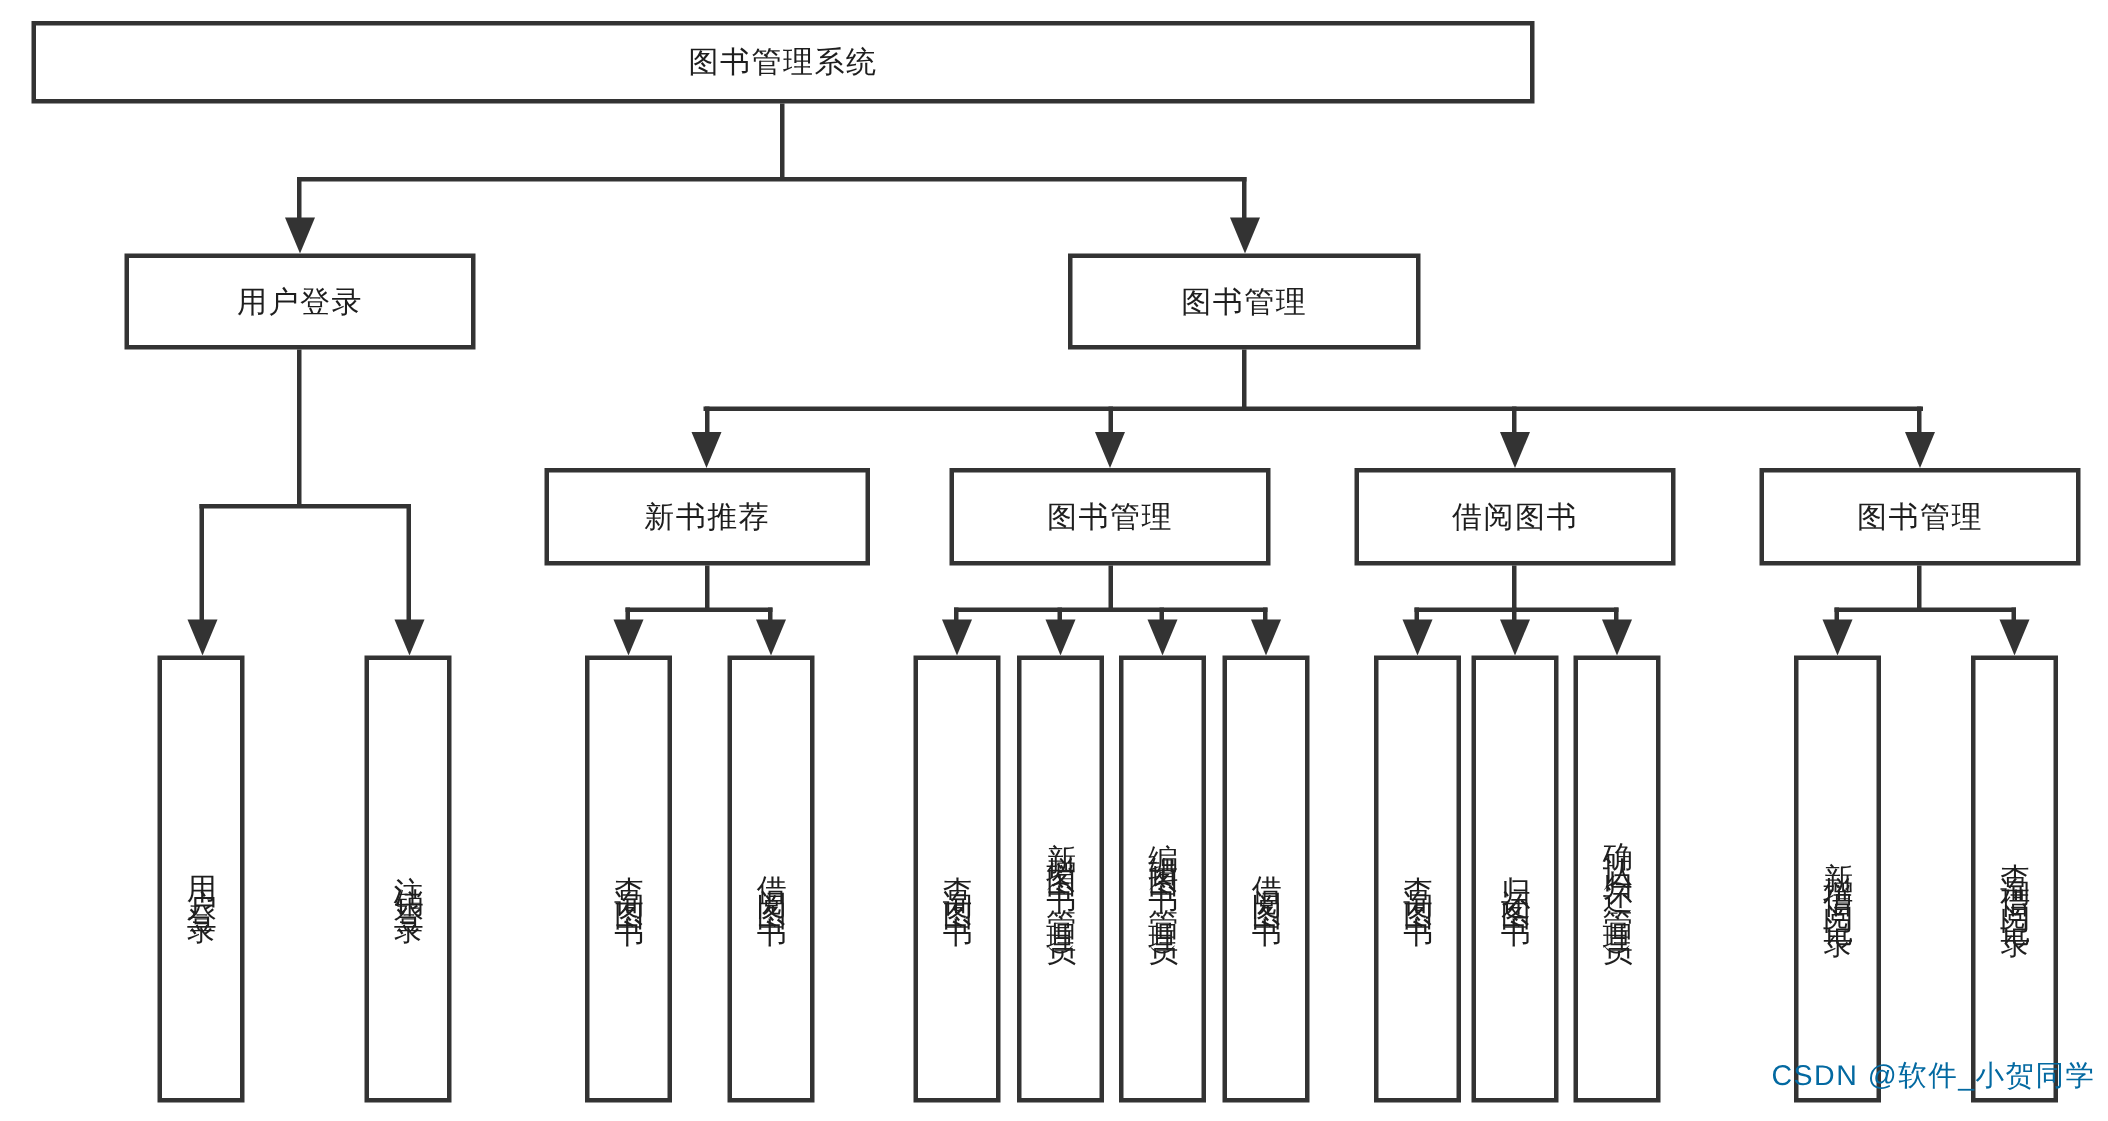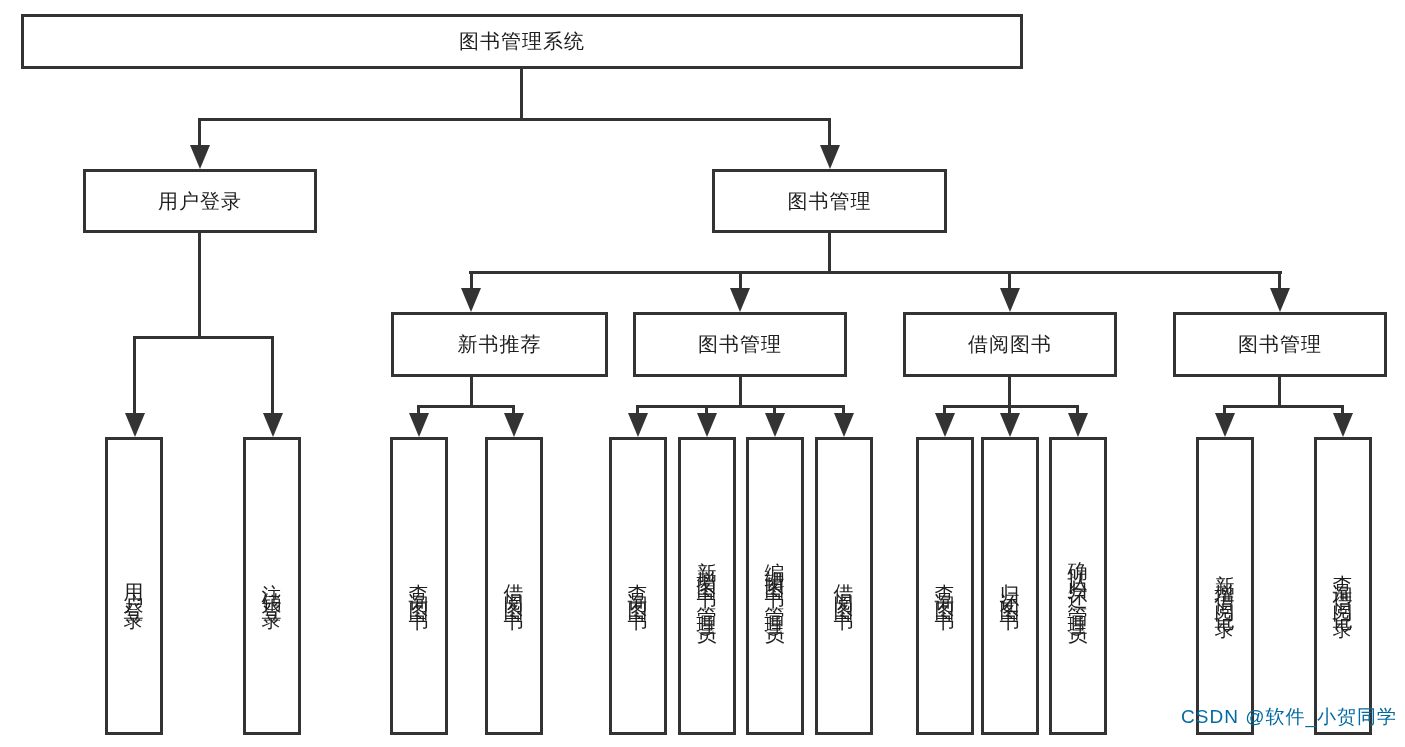--- a/index.html
+++ b/index.html
@@ -91,21 +91,21 @@
   <div class="hl" style="left:469px;top:271px;width:813px;"></div>
   <div class="vl" style="left:470px;top:271px;height:20px;"></div>
   <div class="ah" style="left:461px;top:288px;"></div>
   <div class="vl" style="left:739px;top:271px;height:20px;"></div>
   <div class="ah" style="left:730px;top:288px;"></div>
   <div class="vl" style="left:1008px;top:271px;height:20px;"></div>
   <div class="ah" style="left:1000px;top:288px;"></div>
   <div class="vl" style="left:1278px;top:271px;height:20px;"></div>
   <div class="ah" style="left:1270px;top:288px;"></div>
 
-  <div class="node" style="left:363px;top:312px;width:217px;height:65px;margin-left:28px;">
+  <div class="node" style="left:363px;top:312px;width:217px;height:65px;">
     <span>新书推荐</span>
   </div>
   <div class="node" style="left:633px;top:312px;width:214px;height:65px;">
     <span>图书管理</span>
   </div>
   <div class="node" style="left:903px;top:312px;width:214px;height:65px;">
     <span>借阅图书</span>
   </div>
   <div class="node" style="left:1173px;top:312px;width:214px;height:65px;">
     <span>图书管理</span>

